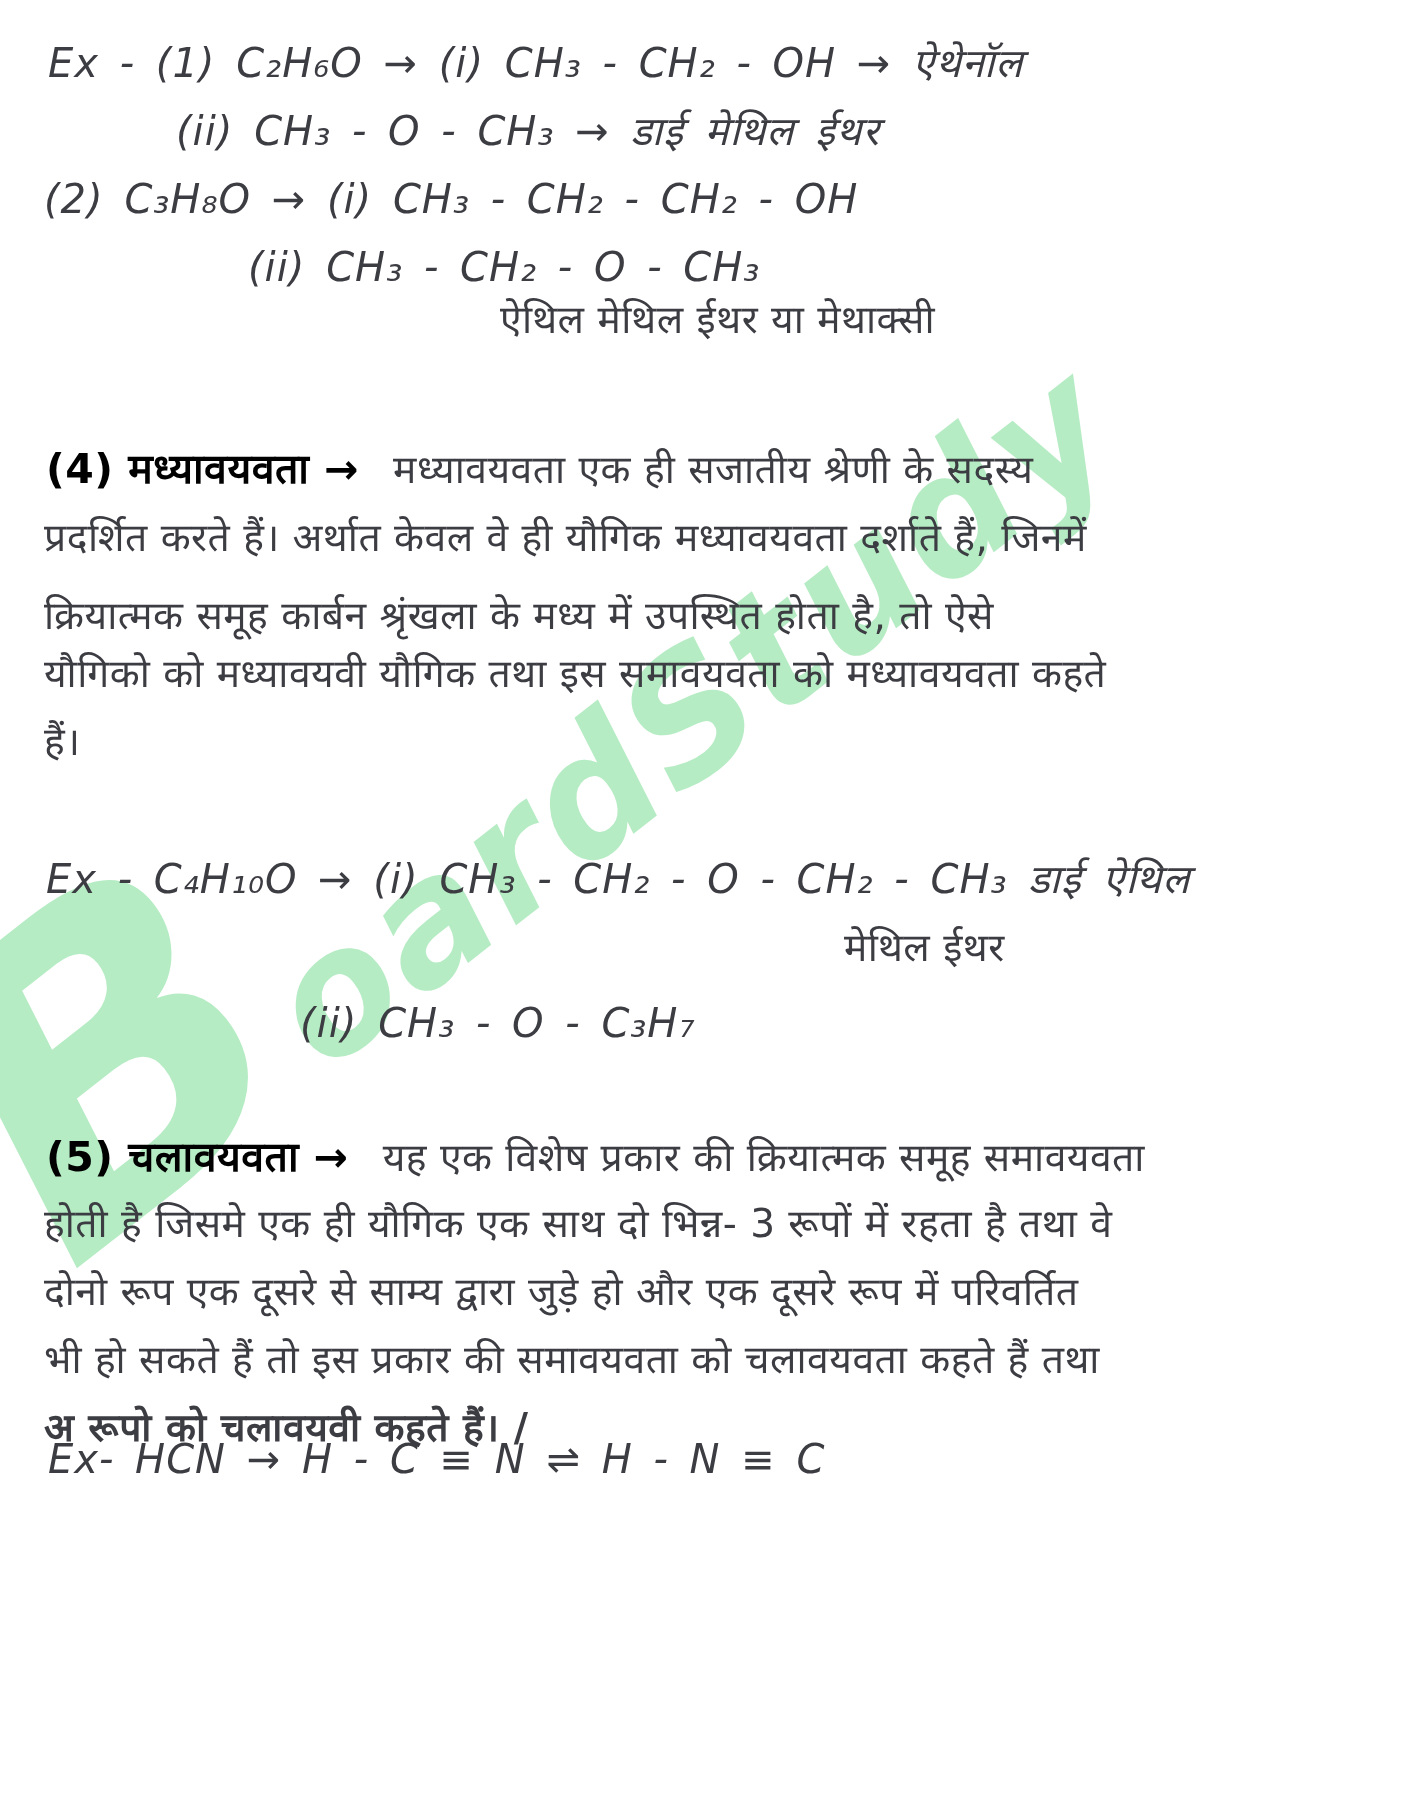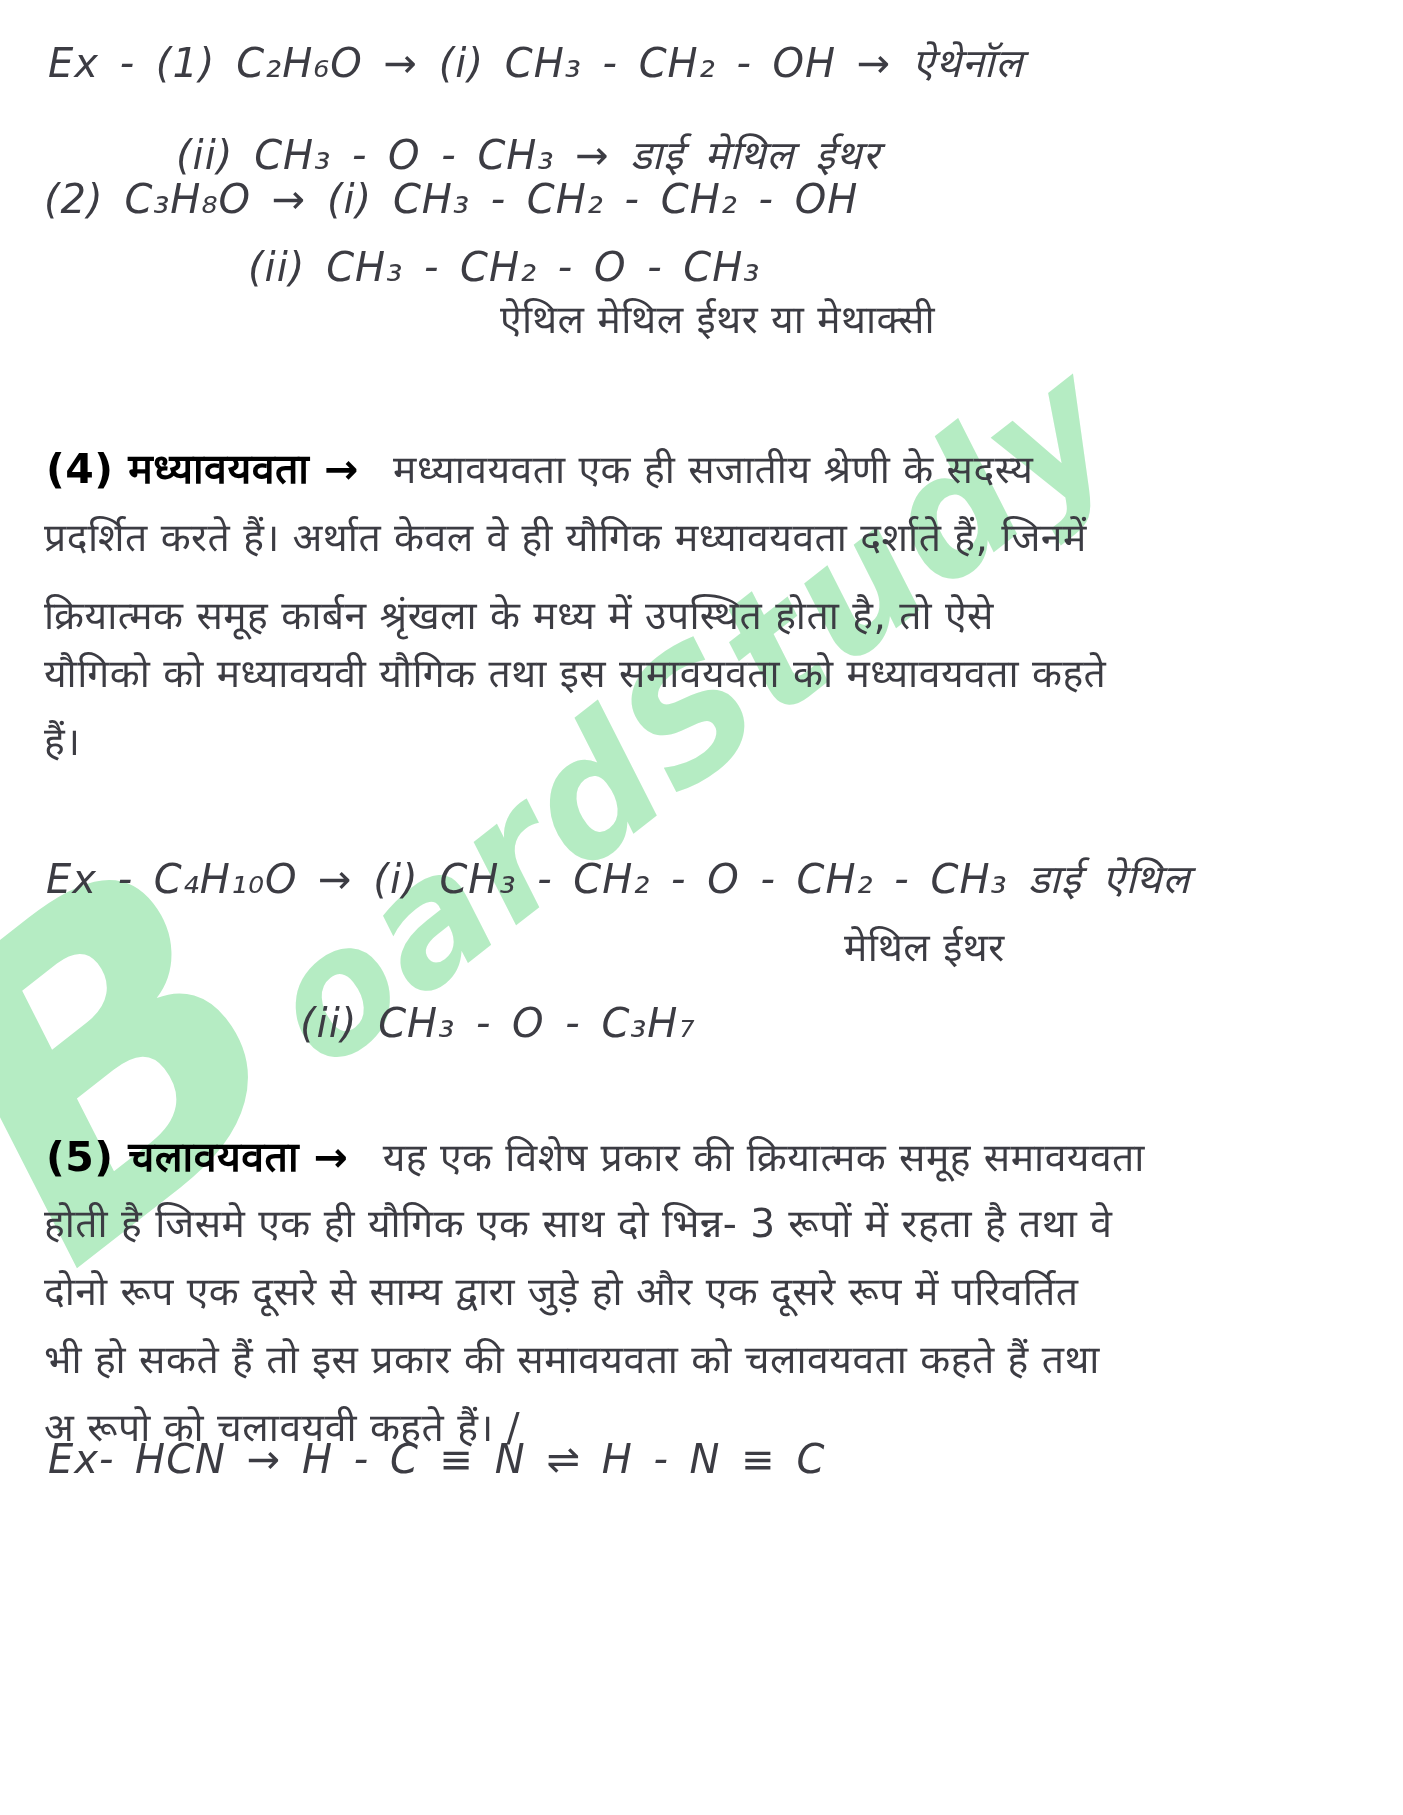--- a/index.html
+++ b/index.html
@@ -58,21 +58,21 @@
   .after-heading { margin-left: 34px; }
 </style>
 </head>
 <body>
 
 <div class="page">
 
   <div class="watermark">BoardStudy</div>
 
   <div class="line fline" style="top:36px;  left:48px;">Ex - (1) C₂H₆O → (i) CH₃ - CH₂ - OH → ऐथेनॉल</div>
-  <div class="line fline" style="top:104px; left:176px;margin-top:24px;">(ii) CH₃ - O - CH₃ → डाई मेथिल ईथर</div>
+  <div class="line fline" style="top:104px; left:176px;">(ii) CH₃ - O - CH₃ → डाई मेथिल ईथर</div>
   <div class="line fline" style="top:172px; left:44px;">(2) C₃H₈O → (i) CH₃ - CH₂ - CH₂ - OH</div>
   <div class="line fline" style="top:240px; left:248px;">(ii) CH₃ - CH₂ - O - CH₃</div>
   <div class="line hline" style="top:294px; left:500px;">ऐथिल मेथिल ईथर या मेथाक्सी</div>
 
   <div class="line hline" style="top:442px; left:46px;">
     <span class="heading">(4) मध्यावयवता →</span><span class="after-heading">मध्यावयवता एक ही सजातीय श्रेणी के सदस्य</span>
   </div>
   <div class="line hline" style="top:512px; left:44px;">प्रदर्शित करते हैं। अर्थात केवल वे ही यौगिक मध्यावयवता दर्शाते हैं, जिनमें</div>
   <div class="line hline" style="top:580px; left:44px;margin-top:10px;">क्रियात्मक समूह कार्बन श्रृंखला के मध्य में उपस्थित होता है, तो ऐसे</div>
   <div class="line hline" style="top:648px; left:44px;">यौगिको को मध्यावयवी यौगिक तथा इस समावयवता को मध्यावयवता कहते</div>
@@ -81,17 +81,17 @@
   <div class="line fline" style="top:852px;  left:46px;">Ex - C₄H₁₀O → (i) CH₃ - CH₂ - O - CH₂ - CH₃ डाई ऐथिल</div>
   <div class="line hline" style="top:922px;  left:844px;">मेथिल ईथर</div>
   <div class="line fline" style="top:996px;  left:300px;">(ii) CH₃ - O - C₃H₇</div>
 
   <div class="line hline" style="top:1130px; left:46px;">
     <span class="heading">(5) चलावयवता →</span><span class="after-heading">यह एक विशेष प्रकार की क्रियात्मक समूह समावयवता</span>
   </div>
   <div class="line hline" style="top:1198px; left:44px;">होती है जिसमे एक ही यौगिक एक साथ दो भिन्न- 3 रूपों में रहता है तथा वे</div>
   <div class="line hline" style="top:1334px; left:44px;">भी हो सकते हैं तो इस प्रकार की समावयवता को चलावयवता कहते हैं तथा</div>
   <div class="line hline" style="top:1266px; left:44px;">दोनो रूप एक दूसरे से साम्य द्वारा जुड़े हो और एक दूसरे रूप में परिवर्तित</div>
-  <div class="line hline" style="top:1402px; left:44px;">अ रूपो को चलावयवी कहते हैं। /</div>
+  <div class="line hline" style="top:1402px; left:44px;font-weight:bold;">अ रूपो को चलावयवी कहते हैं। /</div>
 
   <div class="line fline" style="top:1432px; left:48px;">Ex- HCN → H - C ≡ N ⇌ H - N ≡ C</div>
 
 </div>
 
 </body></html>

